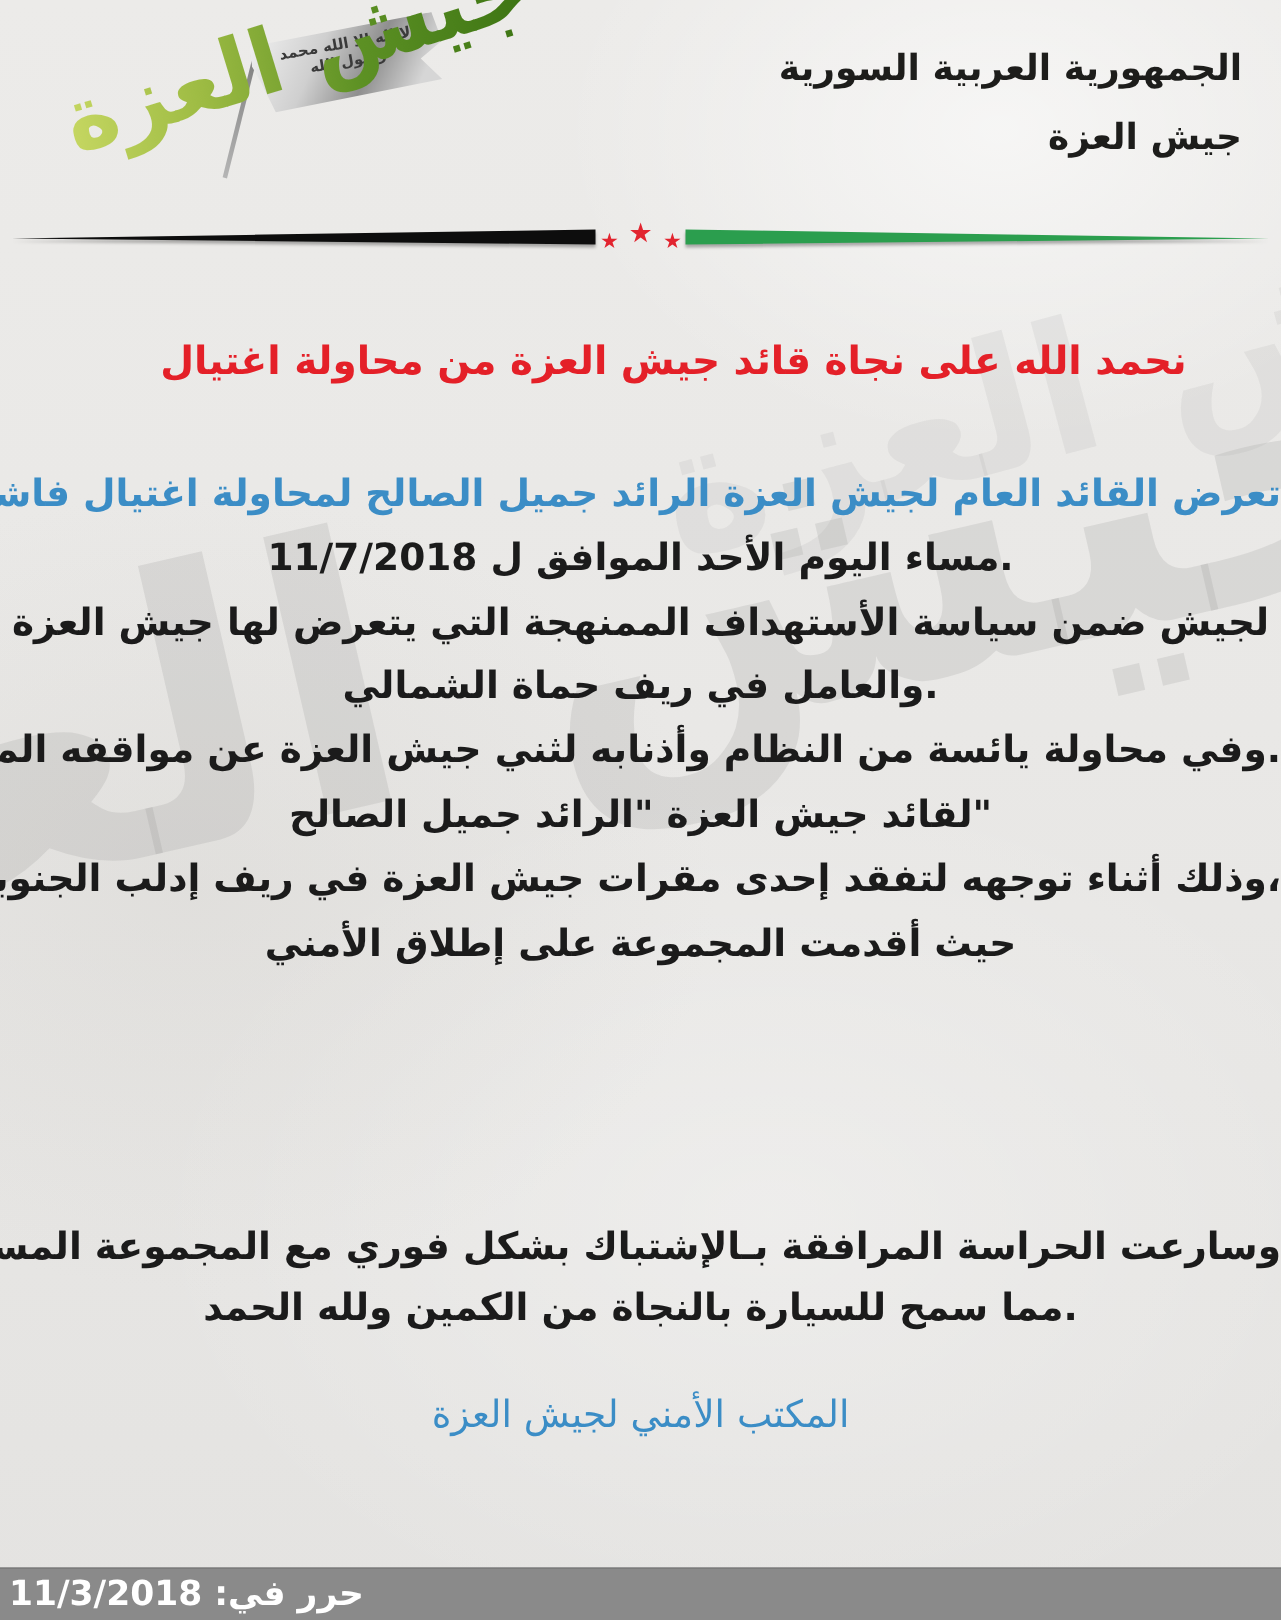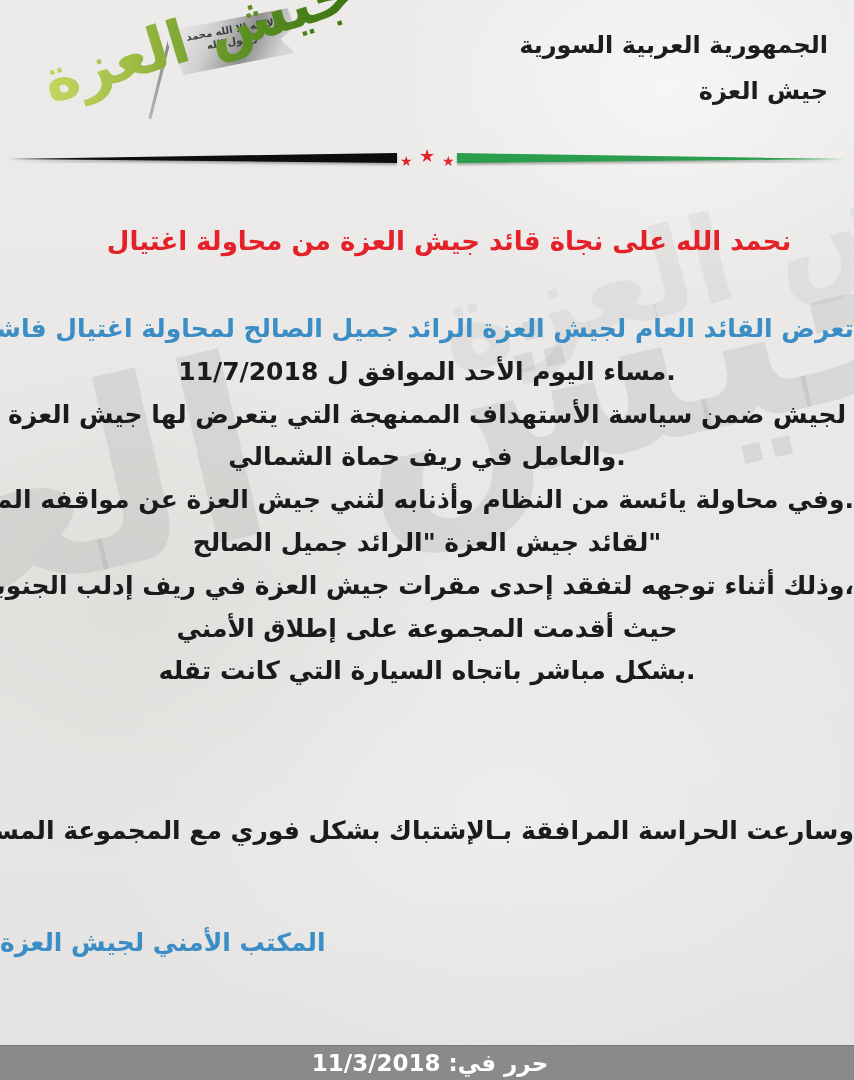--- a/index.html
+++ b/index.html
@@ -62,27 +62,27 @@
   .line{white-space:nowrap; font-weight:bold;}
   .title-red{
     position:absolute; left:0; right:0; top:226px; text-align:center;
     font-size:26px; font-weight:bold;padding-left:44px;
   }
   .block1{position:absolute; left:0; right:0; top:308px; text-align:center; color:#1b1b1b;}
   .block1 .line{font-size:25px; height:42.8px; line-height:42.8px;}
   .block2{position:absolute; left:0; right:0; top:810px; text-align:center; color:#1b1b1b;}
   .block2 .line{font-size:25px; height:41px; line-height:41px;}
   .signature{
-    position:absolute; left:0; right:0; top:928px; text-align:left;
-    font-size:25px; font-weight:bold;
+    position:absolute; left:0; right:0; top:928px; text-align:center;
+    font-size:25px; font-weight:normal;
   }
   
   .footer-bar{
     position:absolute; left:0; bottom:0; width:854px; height:34px;
-    display:flex; align-items:center; justify-content:center;
+    display:flex; align-items:center; justify-content:flex-start;
     border-top:1px solid #7b7b7b;
   }
   .footer-bar .issued{
     padding-left:6px; font-size:23px; font-weight:bold; color:#ffffff; white-space:nowrap;
   }
 </style>
 </head>
 <body>
 
 <div class="page">
@@ -119,25 +119,25 @@
 
   <div class="block1" dir="rtl">
     <div class="line" style="color:#3b8dc6;">تعرض القائد العام لجيش العزة الرائد جميل الصالح لمحاولة اغتيال فاشلة</div>
     <div class="line">.مساء اليوم الأحد الموافق ل 11/7/2018</div>
     <div class="line">لجيش ضمن سياسة الأستهداف الممنهجة التي يتعرض لها جيش العزة</div>
     <div class="line">.والعامل في ريف حماة الشمالي</div>
     <div class="line">.وفي محاولة يائسة من النظام وأذنابه لثني جيش العزة عن مواقفه المشرفة والثابتة</div>
     <div class="line">"لقائد جيش العزة "الرائد جميل الصالح</div>
     <div class="line">،وذلك أثناء توجهه لتفقد إحدى مقرات جيش العزة في ريف إدلب الجنوبي</div>
     <div class="line">حيث أقدمت المجموعة على إطلاق الأمني</div>
-    <div class="line">.بشكل مباشر باتجاه السيارة التي كانت تقله</div>
   </div>
 
   <div class="block2" dir="rtl">
     <div class="line">وسارعت الحراسة المرافقة بـالإشتباك بشكل فوري مع المجموعة المسلحة</div>
+    <div class="line">.مما سمح للسيارة بالنجاة من الكمين ولله الحمد</div>
   </div>
 
   <div class="signature line" dir="rtl" style="color:#3b8dc6;">المكتب الأمني لجيش العزة</div>
 
   <div class="footer-bar" style="background:#8a8a8a;">
     <span class="issued" dir="rtl">حرر في: 11/3/2018</span>
   </div>
 
 </div>
 

